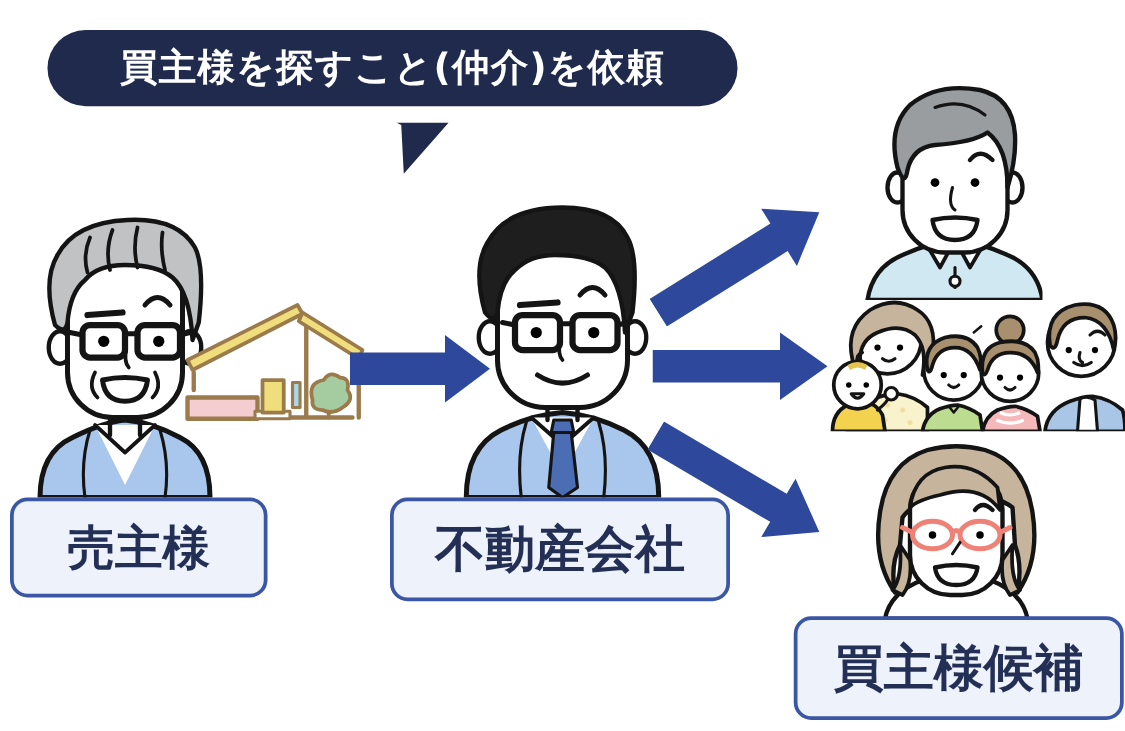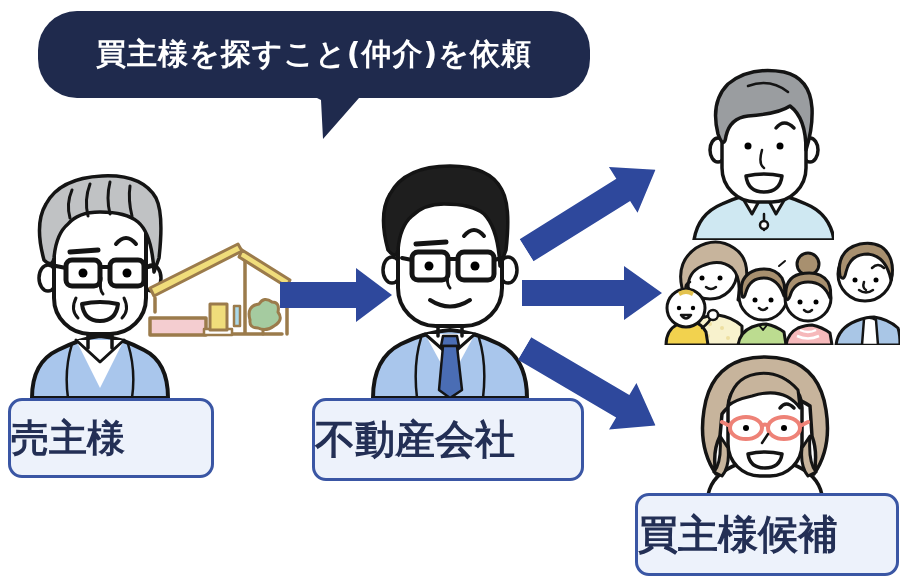--- a/index.html
+++ b/index.html
@@ -4,29 +4,29 @@
 <style>
   html,body{margin:0;padding:0;background:#fff;}
   .stage{
     position:relative;width:900px;height:585px;background:#fff;overflow:hidden;
     font-family:"DejaVu Sans",sans-serif;
   }
   .abs{position:absolute;}
 
   
   .bubble{
-    left:38px;top:11px;width:552px;height:87px;background:var(--navy);
+    left:38px;top:24px;width:552px;height:61px;background:var(--navy);
     border-radius:39px;display:flex;align-items:center;justify-content:center;
   }
   .bubble-text{color:#fff;font-size:30px;font-weight:bold;letter-spacing:1px;white-space:nowrap;}
 
   
   .node-label{
     background:var(--label_bg);border:3.5px solid var(--label_border);border-radius:14px;
-    display:flex;align-items:center;justify-content:flex-start;
+    display:flex;align-items:center;justify-content:center;
     color:var(--label_text);font-weight:bold;z-index:10;
   }
   .lbl-seller{left:8px;top:398px;width:200px;height:74px;font-size:38px;}
   .lbl-agency{left:312px;top:398px;width:266px;height:77px;font-size:40px;}
   .lbl-cand{left:635px;top:493px;width:258px;height:77px;font-size:40px;}
 
   
   svg{display:block;}
   .o{stroke:var(--outline);stroke-linecap:round;stroke-linejoin:round;}
   .ho{stroke:var(--house_outline);stroke-linecap:round;stroke-linejoin:round;}

